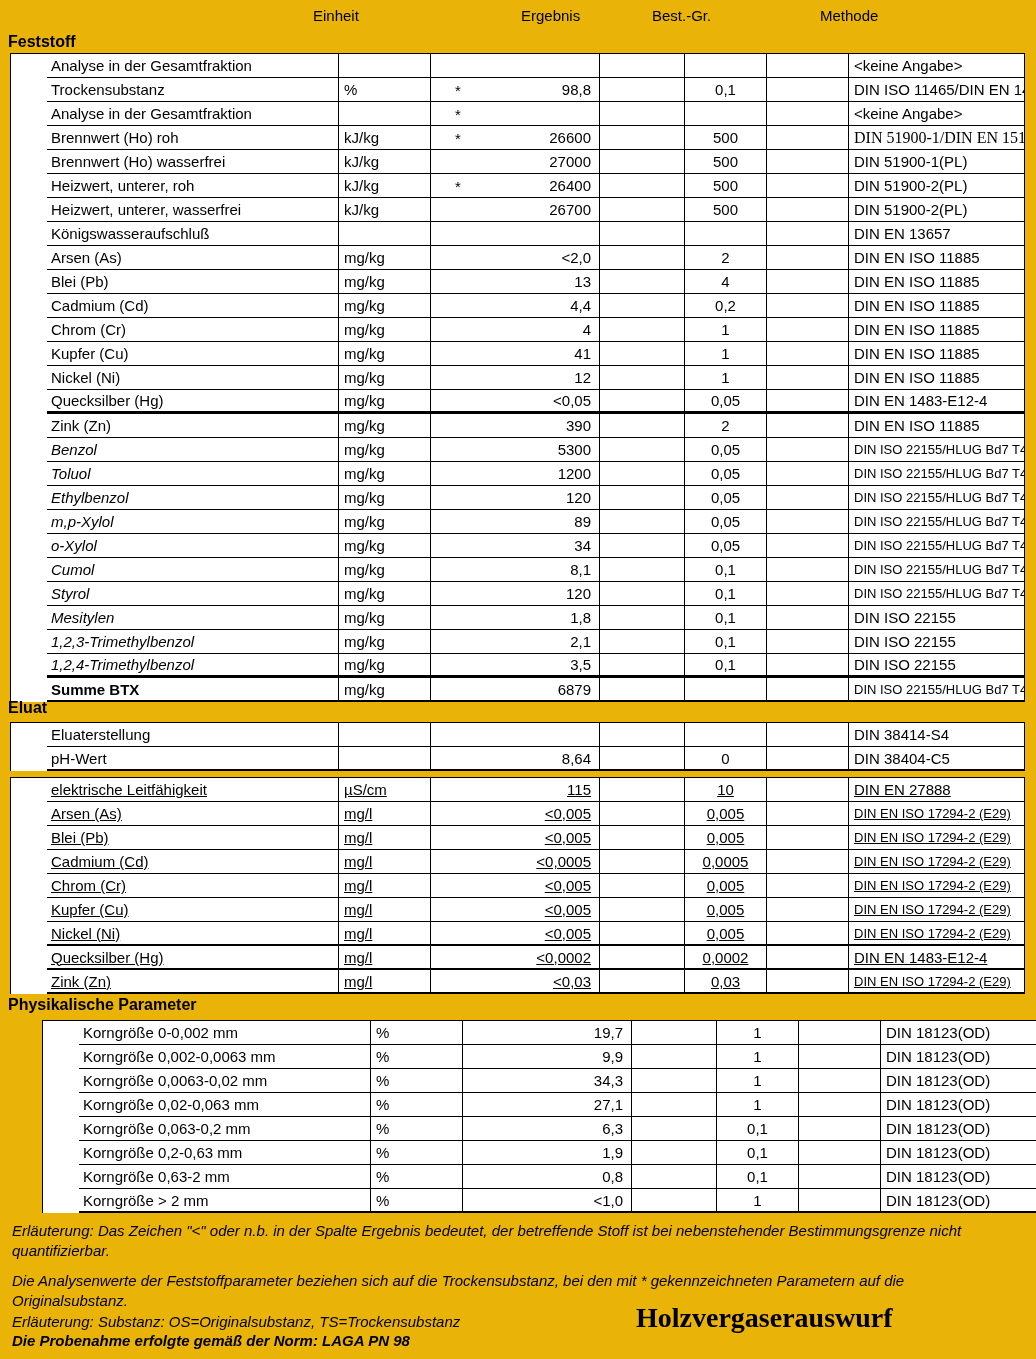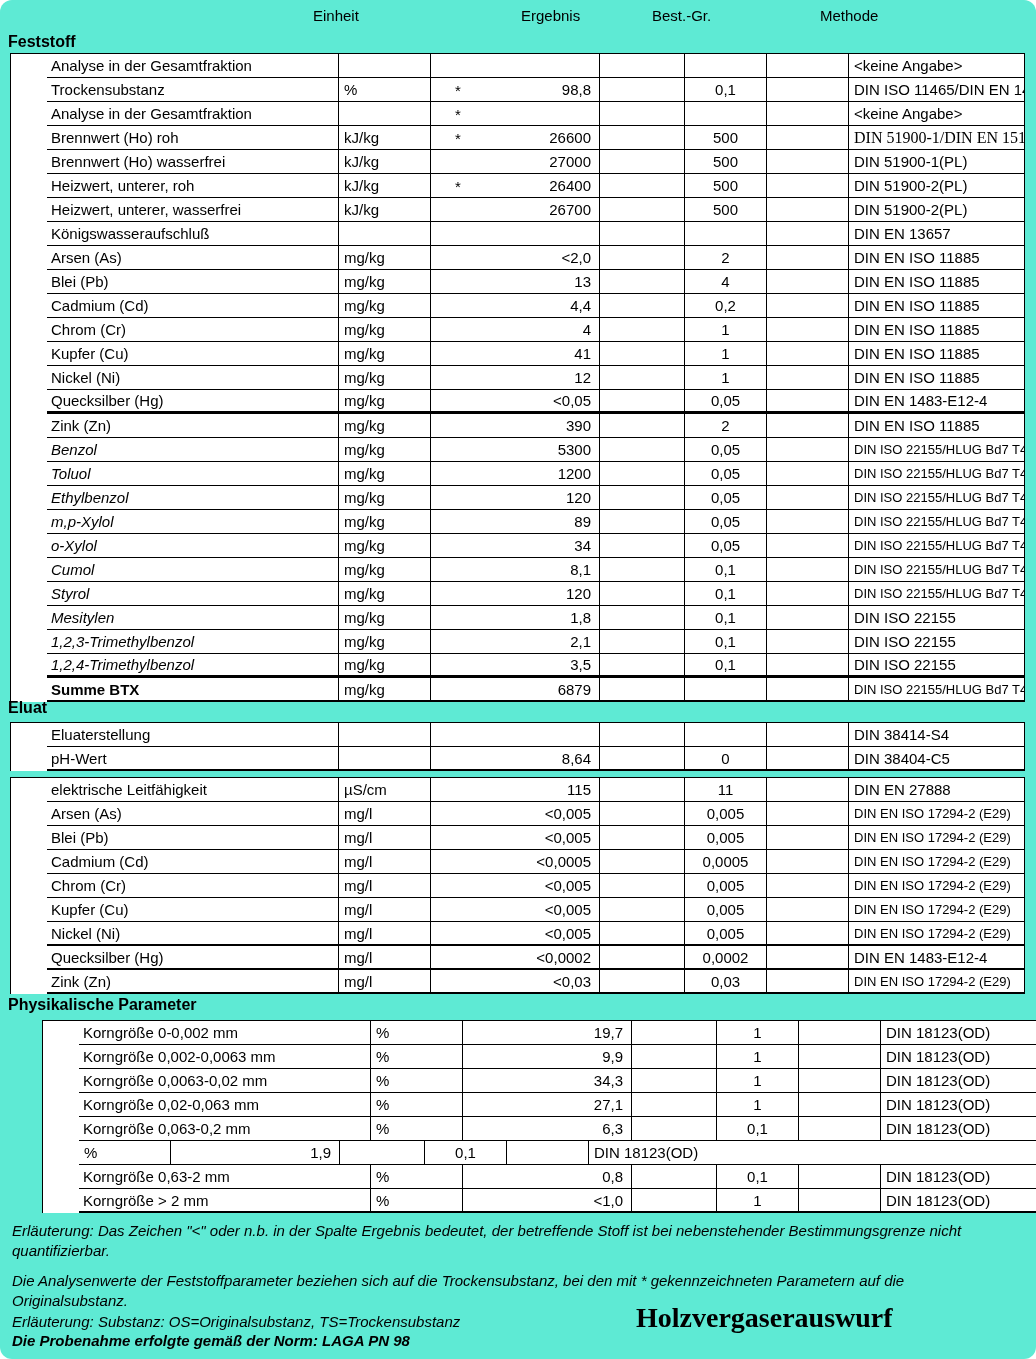--- a/index.html
+++ b/index.html
@@ -1,24 +1,23 @@
 <!DOCTYPE html>
 <html><head>
 <meta charset="utf-8">
 <style>
   html,body{margin:0;padding:0;background:#fff;}
   #page{
     position:relative;
     width:1036px;
     height:1359px;
-    background:#5eead4;
+    background:#eab308;
     font-family:"Liberation Sans", sans-serif;
     color:#000;
     overflow:hidden;
-    border-radius:12px;
   }
   
   .colhead{
     position:absolute;
     top:7px;
     font-size:15px;
     white-space:nowrap;
   }
   #ch-einheit{left:313px;}
   #ch-ergebnis{left:493px;margin-left:28px;}
@@ -42,21 +41,21 @@
     left:10px;
     width:1015px;
     box-sizing:border-box;
     border:1px solid #000;
     border-bottom:none;
     background:#fff;
     padding-left:36px;
   }
   #tbl-feststoff{top:53px;}
   #tbl-eluat-a{top:722px;}
-  #tbl-eluat-b{top:777px;}
+  #tbl-eluat-b{top:777px;text-decoration:underline;}
   #tbl-phys{top:1020px;margin-left:32px;}
 
   .trow{
     display:flex;
     height:24px;
     box-sizing:border-box;
     border-bottom:1px solid #000;
   }
   .trow.t2{border-bottom-width:2px;}
   .trow.t3{border-bottom-width:3px;}
@@ -475,21 +474,21 @@
     </div>
   <div class="tbl" id="tbl-eluat-b">
       <div class="trow">
         <div class="c c-name">elektrische Leitfähigkeit</div>
         <div class="c c-unit">µS/cm</div>
         <div class="c c-value">
           <span class="star"></span>
           <span class="val">115</span>
         </div>
         <div class="c c-gap"></div>
-        <div class="c c-limit">11</div>
+        <div class="c c-limit">10</div>
         <div class="c c-gap2"></div>
         <div class="c c-method">DIN EN 27888</div>
       </div>
       <div class="trow">
         <div class="c c-name">Arsen (As)</div>
         <div class="c c-unit">mg/l</div>
         <div class="c c-value">
           <span class="star"></span>
           <span class="val">&lt;0,005</span>
         </div>
@@ -640,20 +639,21 @@
         <div class="c c-value">
           <span class="star"></span>
           <span class="val">6,3</span>
         </div>
         <div class="c c-gap"></div>
         <div class="c c-limit">0,1</div>
         <div class="c c-gap2"></div>
         <div class="c c-method">DIN 18123(OD)</div>
       </div>
       <div class="trow">
+        <div class="c c-name">Korngröße 0,2-0,63 mm</div>
         <div class="c c-unit">%</div>
         <div class="c c-value">
           <span class="star"></span>
           <span class="val">1,9</span>
         </div>
         <div class="c c-gap"></div>
         <div class="c c-limit">0,1</div>
         <div class="c c-gap2"></div>
         <div class="c c-method">DIN 18123(OD)</div>
       </div>

